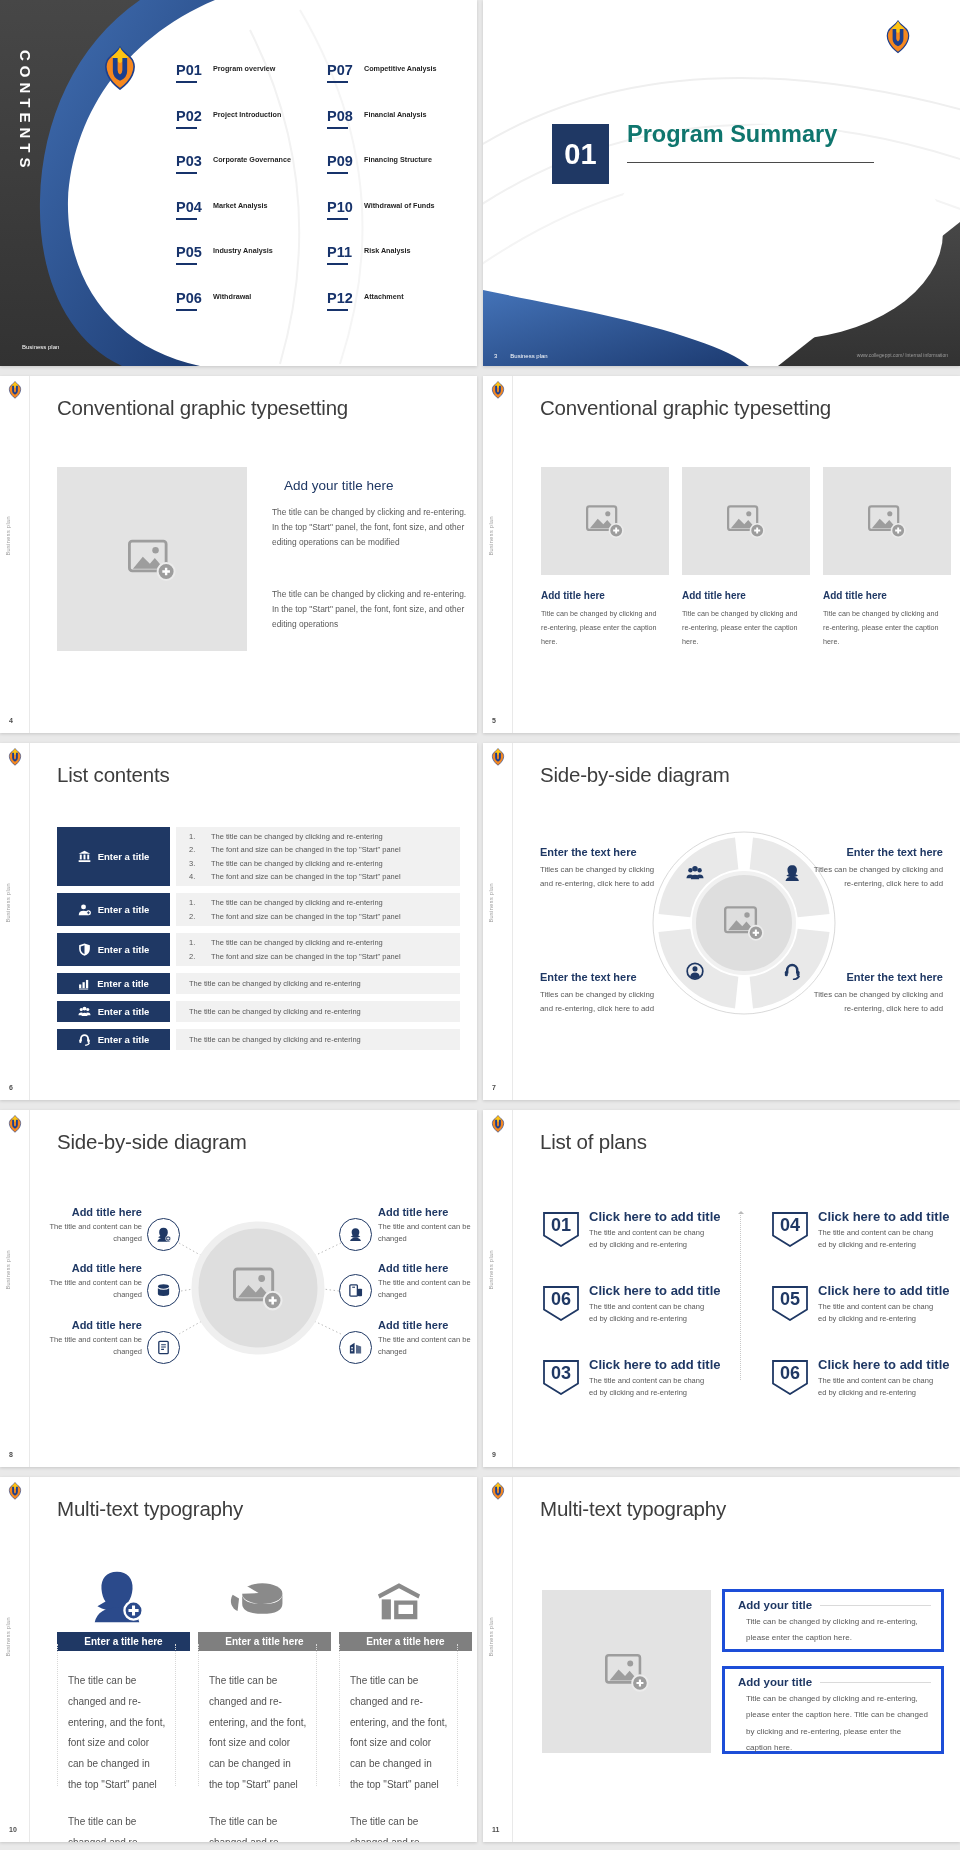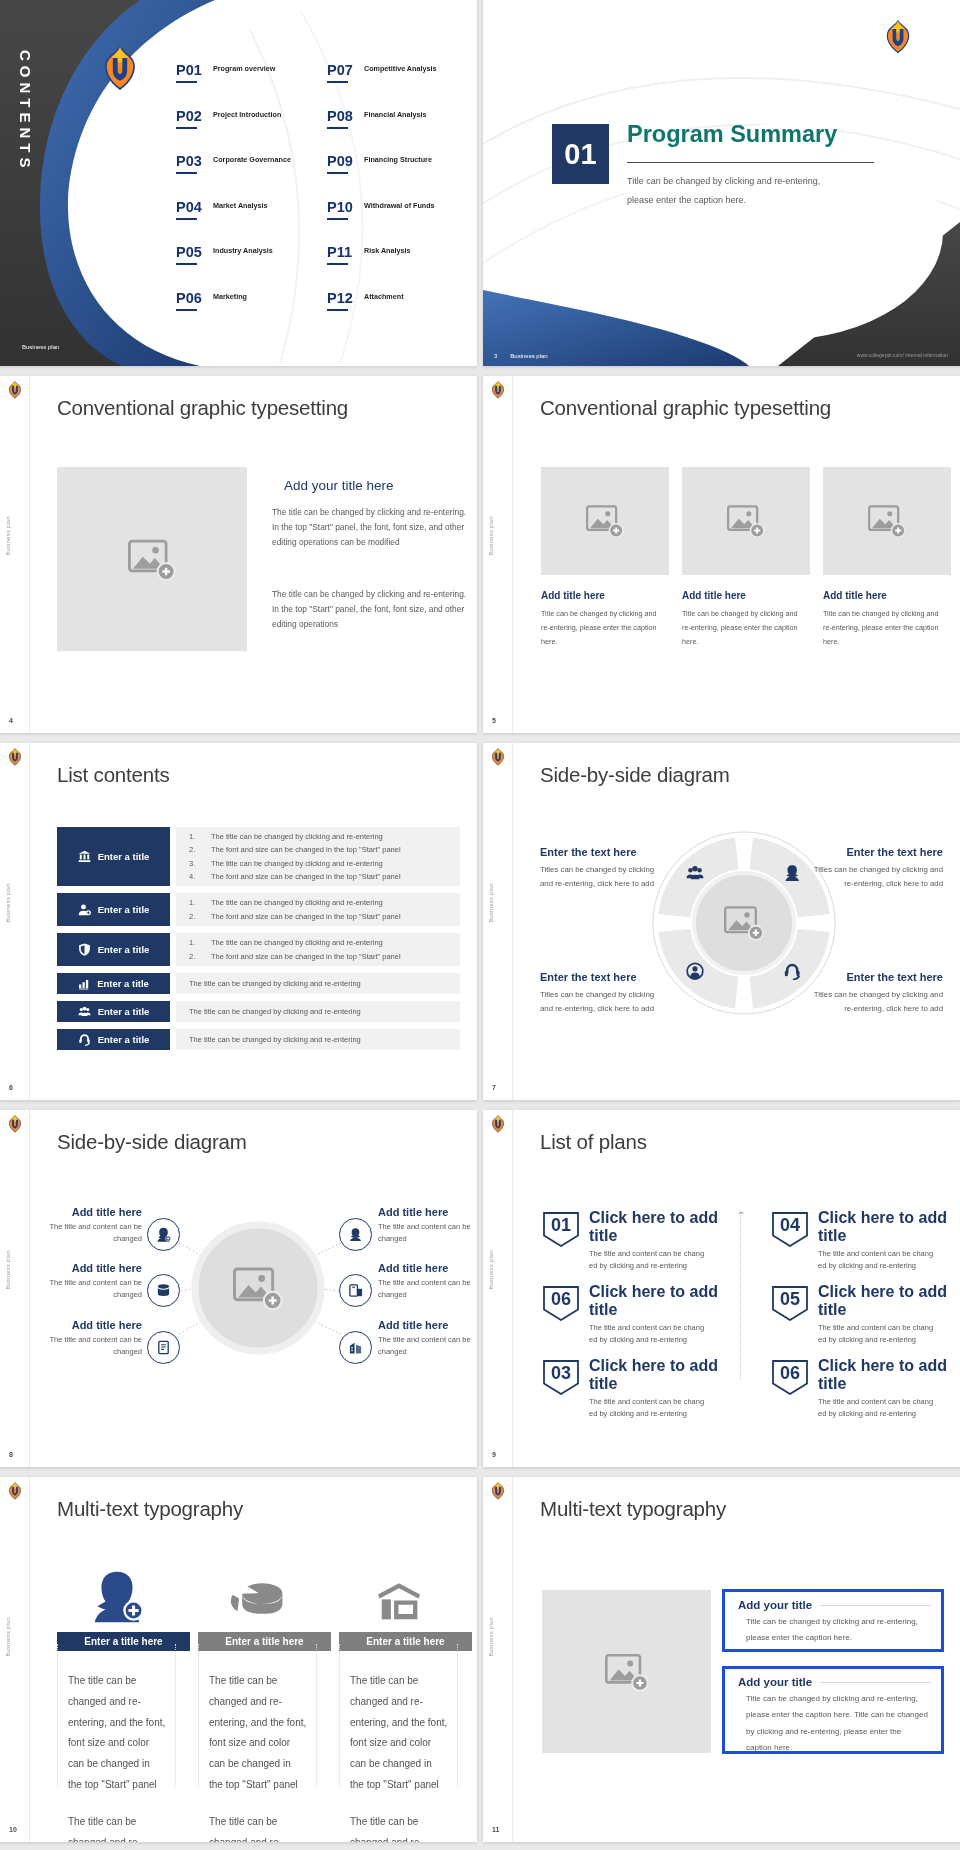--- a/index.html
+++ b/index.html
@@ -51,21 +51,21 @@
   .d-body{font-size:7.8px;color:#595959;line-height:1.8}
   
   .hub-c{position:absolute;width:31px;height:31px;border:1.6px solid #1f3864;border-radius:50%;background:#fff;display:flex;align-items:center;justify-content:center;color:#1f3864}
   .h-block{position:absolute;width:100px}
   .h-head{font-size:11px;font-weight:700;color:#1f3864;margin-bottom:3px}
   .h-body{font-size:7.5px;color:#595959;line-height:1.65}
   
   .badge{position:absolute;width:36px;height:35px}
   .badge span{position:absolute;left:0;top:3px;width:36px;text-align:center;font-size:18px;font-weight:700;color:#1f3864}
   .p-block{position:absolute;width:152px}
-  .p-head{font-size:16px;font-weight:700;color:#1f3864}
+  .p-head{font-size:13px;font-weight:700;color:#1f3864}
   .p-body{font-size:7.5px;color:#595959;line-height:1.55;margin-top:3px}
   .p-div{position:absolute;left:257px;top:102px;height:168px;border-left:1px dotted #c8c8c8}
   .p-div::before{content:"";position:absolute;left:-3px;top:-4px;border:3px solid transparent;border-bottom-color:#b9b9b9}
   .t-icon{position:absolute;top:88px;height:58px;width:119px;display:flex;align-items:flex-end;justify-content:center}
   .t-head{position:absolute;top:155px;width:133px;height:19px;display:flex;align-items:center;justify-content:center;color:#fff;font-size:10px;font-weight:700}
   .t-body{position:absolute;top:167px;width:119px;height:142px;border-left:1px dotted #d8d8d8;border-right:1px dotted #d8d8d8;box-sizing:border-box;padding:27px 9px 0 10px;font-size:10px;line-height:2.08;color:#525252}
   .t-p2{margin-top:16px}
   
   .b-box{position:absolute;left:239px;width:222px;border:3px solid #1d4ed8;background:#fff;box-sizing:border-box}
   .b-head{display:flex;align-items:center;padding:7px 10px 0 13px}
@@ -209,21 +209,21 @@
     <div class="citem">
         <div class="cnum">P04</div>
         <div class="clabel">Market Analysis</div>
       </div>
     <div class="citem">
         <div class="cnum">P05</div>
         <div class="clabel">Industry Analysis</div>
       </div>
     <div class="citem">
         <div class="cnum">P06</div>
-        <div class="clabel">Marketing</div>
+        <div class="clabel">Withdrawal</div>
       </div>
   </div>
   <div class="s1-col" style="left:327px">
     <div class="citem">
         <div class="cnum">P07</div>
         <div class="clabel">Competitive Analysis</div>
       </div>
     <div class="citem">
         <div class="cnum">P08</div>
         <div class="clabel">Financial Analysis</div>
@@ -256,24 +256,20 @@
     <polygon points="295,366 477,222 477,366" fill="url(#gdk)"></polygon>
     <ellipse cx="295" cy="232" rx="165" ry="108" fill="#ffffff"></ellipse>
     <path d="M0,290 C70,305 150,318 212,340 C238,349 256,357 266,366 L0,366 Z" fill="url(#gbl)"></path>
   </svg>
   <svg class="logo-lg" viewBox="0 0 30 34">
       <use href="#logo"></use>
     </svg>
   <div class="sec-num">01</div>
   <div class="sec-title">Program Summary</div>
   <div class="sec-rule"></div>
-  <div class="sec-cap">
-    <div>Title can be changed by clicking and re-entering,</div>
-    <div>please enter the caption here.</div>
-  </div>
   <div class="sec-footer">
     <span>3</span>
     <span>Business plan</span>
   </div>
   <div class="sec-url">www.collegeppt.com/ Internal information</div>
 </div>
 
 <div class="slide" style="left:0;top:376px;width:477px;height:357px">
   <svg class="logo-sm" viewBox="0 0 30 34">
       <use href="#logo"></use>

